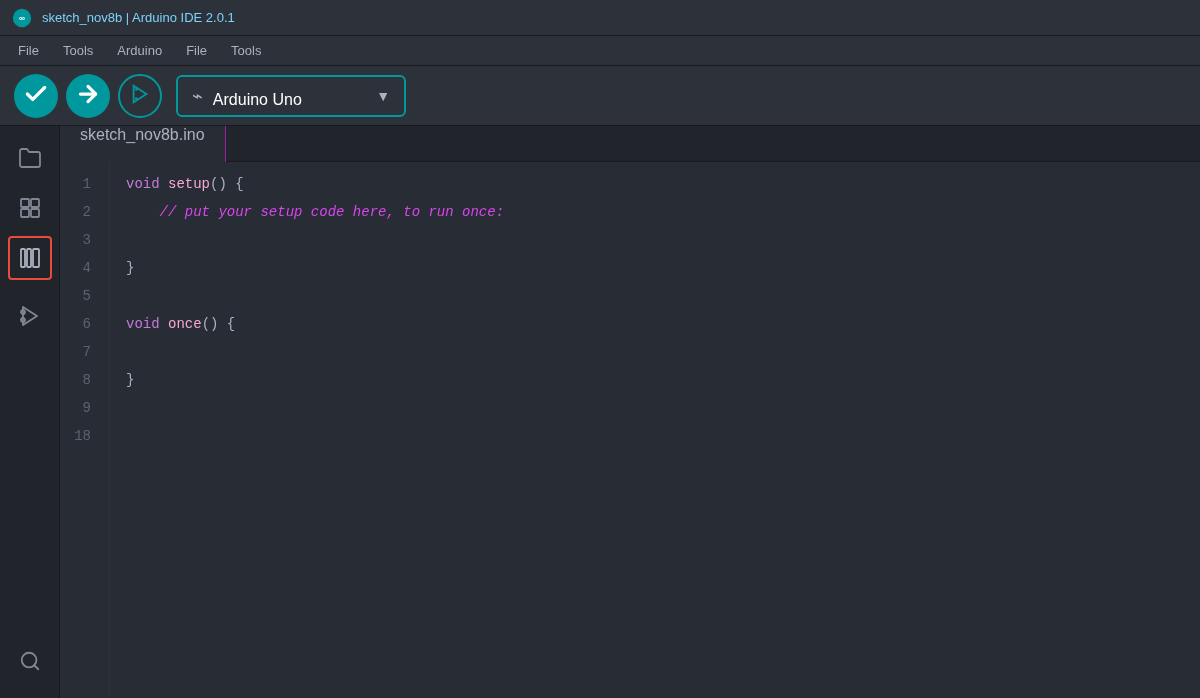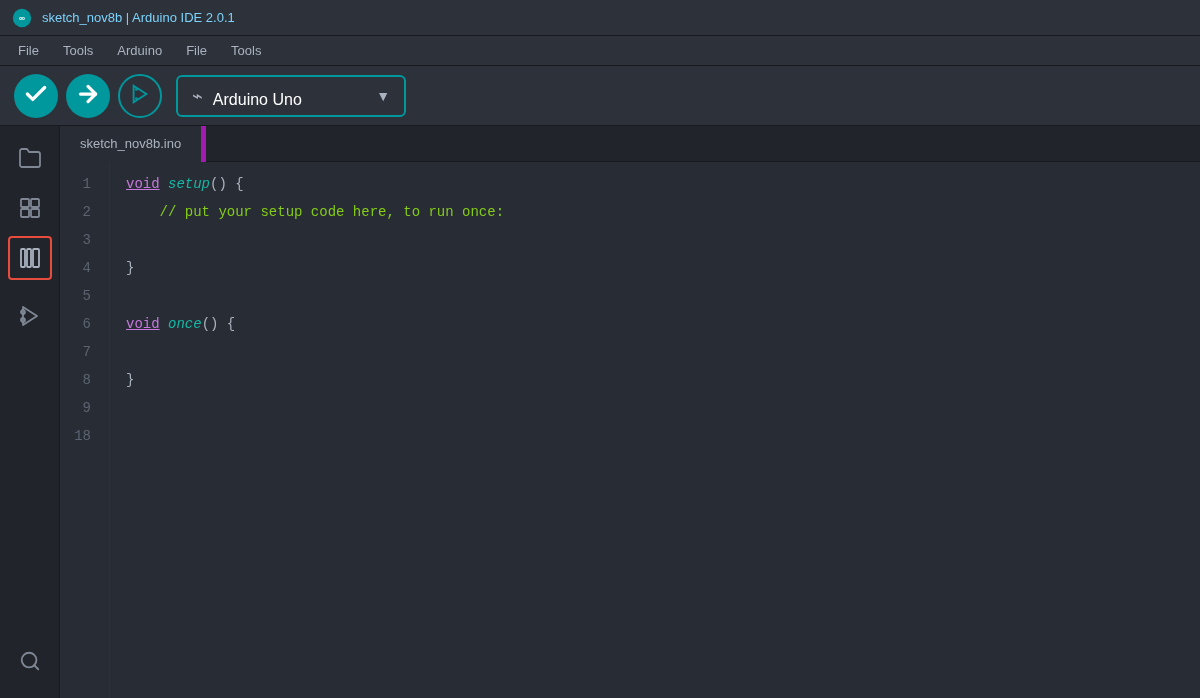--- a/index.html
+++ b/index.html
@@ -155,26 +155,25 @@
       background: #21252b;
       height: 36px;
       display: flex;
       align-items: center;
       padding: 0 0;
       border-bottom: 1px solid #181a1f;
     }
     .tab {
       background: #282c34;
       color: #abb2bf;
-      font-size: 13px;
+      font-size: 16px;
       padding: 0 20px;
       height: 36px;
       display: flex;
-      align-items: center;
-      border-right: 5px solid #a21caf;
+      border-right: 1px solid #a21caf;
     }
 
     
     .code-editor {
       flex: 1;
       display: flex;
       overflow: hidden;
       font-family: 'Courier New', Courier, monospace;
       font-size: 14px;
       line-height: 28px;
@@ -203,23 +202,23 @@
       overflow: auto;
     }
     .code-line {
       height: 28px;
       display: flex;
       align-items: center;
       white-space: pre;
     }
 
     
-    .kw { color: #c678dd; text-decoration: underline; } 
-    .fn { color: #14b8a6; font-style: italic; } 
-    .cm { color: #84cc16; } 
+    .kw { color: #c678dd; } 
+    .fn { color: #f9a8d4; } 
+    .cm { color: #d946ef; font-style: italic; } 
     .plain { color: #abb2bf; }
     .check-svg svg {
       width: 26px;
       height: 26px;
       stroke: white;
       fill: none;
       stroke-width: 3;
       stroke-linecap: round;
       stroke-linejoin: round;
     }

